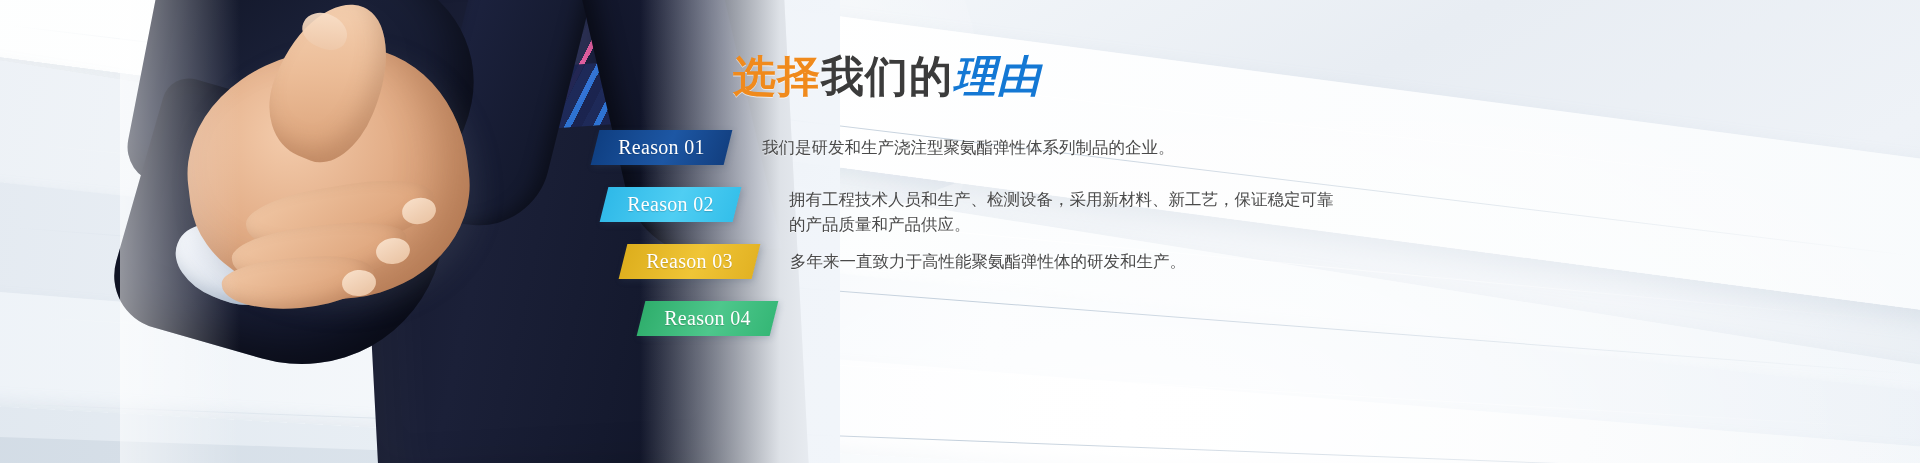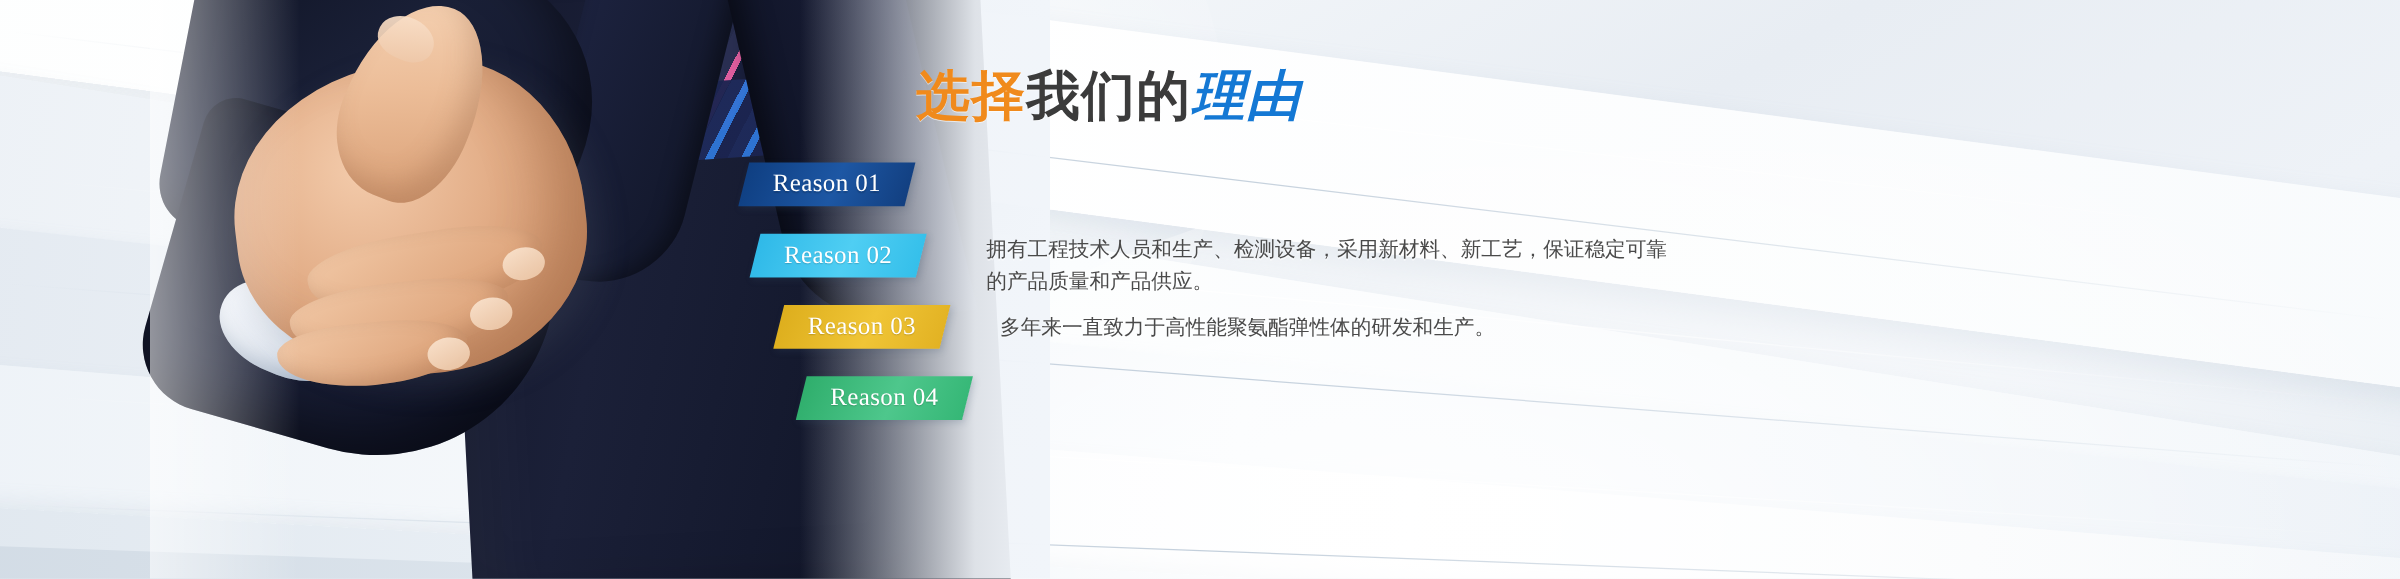--- a/index.html
+++ b/index.html
@@ -176,21 +176,21 @@
     margin-left:0;color:#4a4a4a;font-size:16.5px;line-height:25px;
     font-family:"DejaVu Sans","Liberation Sans",sans-serif;
     white-space:pre-line;text-shadow:0 1px 0 rgba(255,255,255,.55);
   }
 
   .r1{left:595px;top:130px;}
   .r1 .desc{margin-left:34px;padding-top:5px;}
   .r2{left:604px;top:187px;}
   .r2 .desc{margin-left:52px;padding-top:0px;}
   .r3{left:623px;top:244px;}
-  .r3 .desc{margin-left:44px;padding-top:5px;}
+  .r3 .desc{margin-left:34px;padding-top:5px;}
   .r4{left:641px;top:301px;}
   .r4 .desc{margin-left:34px;padding-top:0px;}
 </style>
 </head>
 <body>
 
 <div class="banner">
 
   <div class="bg-layer">
     <div class="swoosh s1"></div>
@@ -238,20 +238,21 @@
     <div class="title">
       <span class="t-orange">选择</span><span class="t-dark">我们的</span><span class="t-blue">理由</span>
     </div>
 
     <div class="reasons">
 
       <div class="reason r1">
         <div class="badge" style="background:linear-gradient(100deg,#0f3f82,#1d57a4 55%,#123f80);">
           <span>Reason 01</span>
         </div>
+        <div class="desc">我们是研发和生产浇注型聚氨酯弹性体系列制品的企业。</div>
       </div>
 
       <div class="reason r2">
         <div class="badge" style="background:linear-gradient(100deg,#2fb9e8,#4fcef3 55%,#34bfea);">
           <span>Reason 02</span>
         </div>
         <div class="desc">拥有工程技术人员和生产、检测设备，采用新材料、新工艺，保证稳定可靠
 的产品质量和产品供应。</div>
       </div>
 

